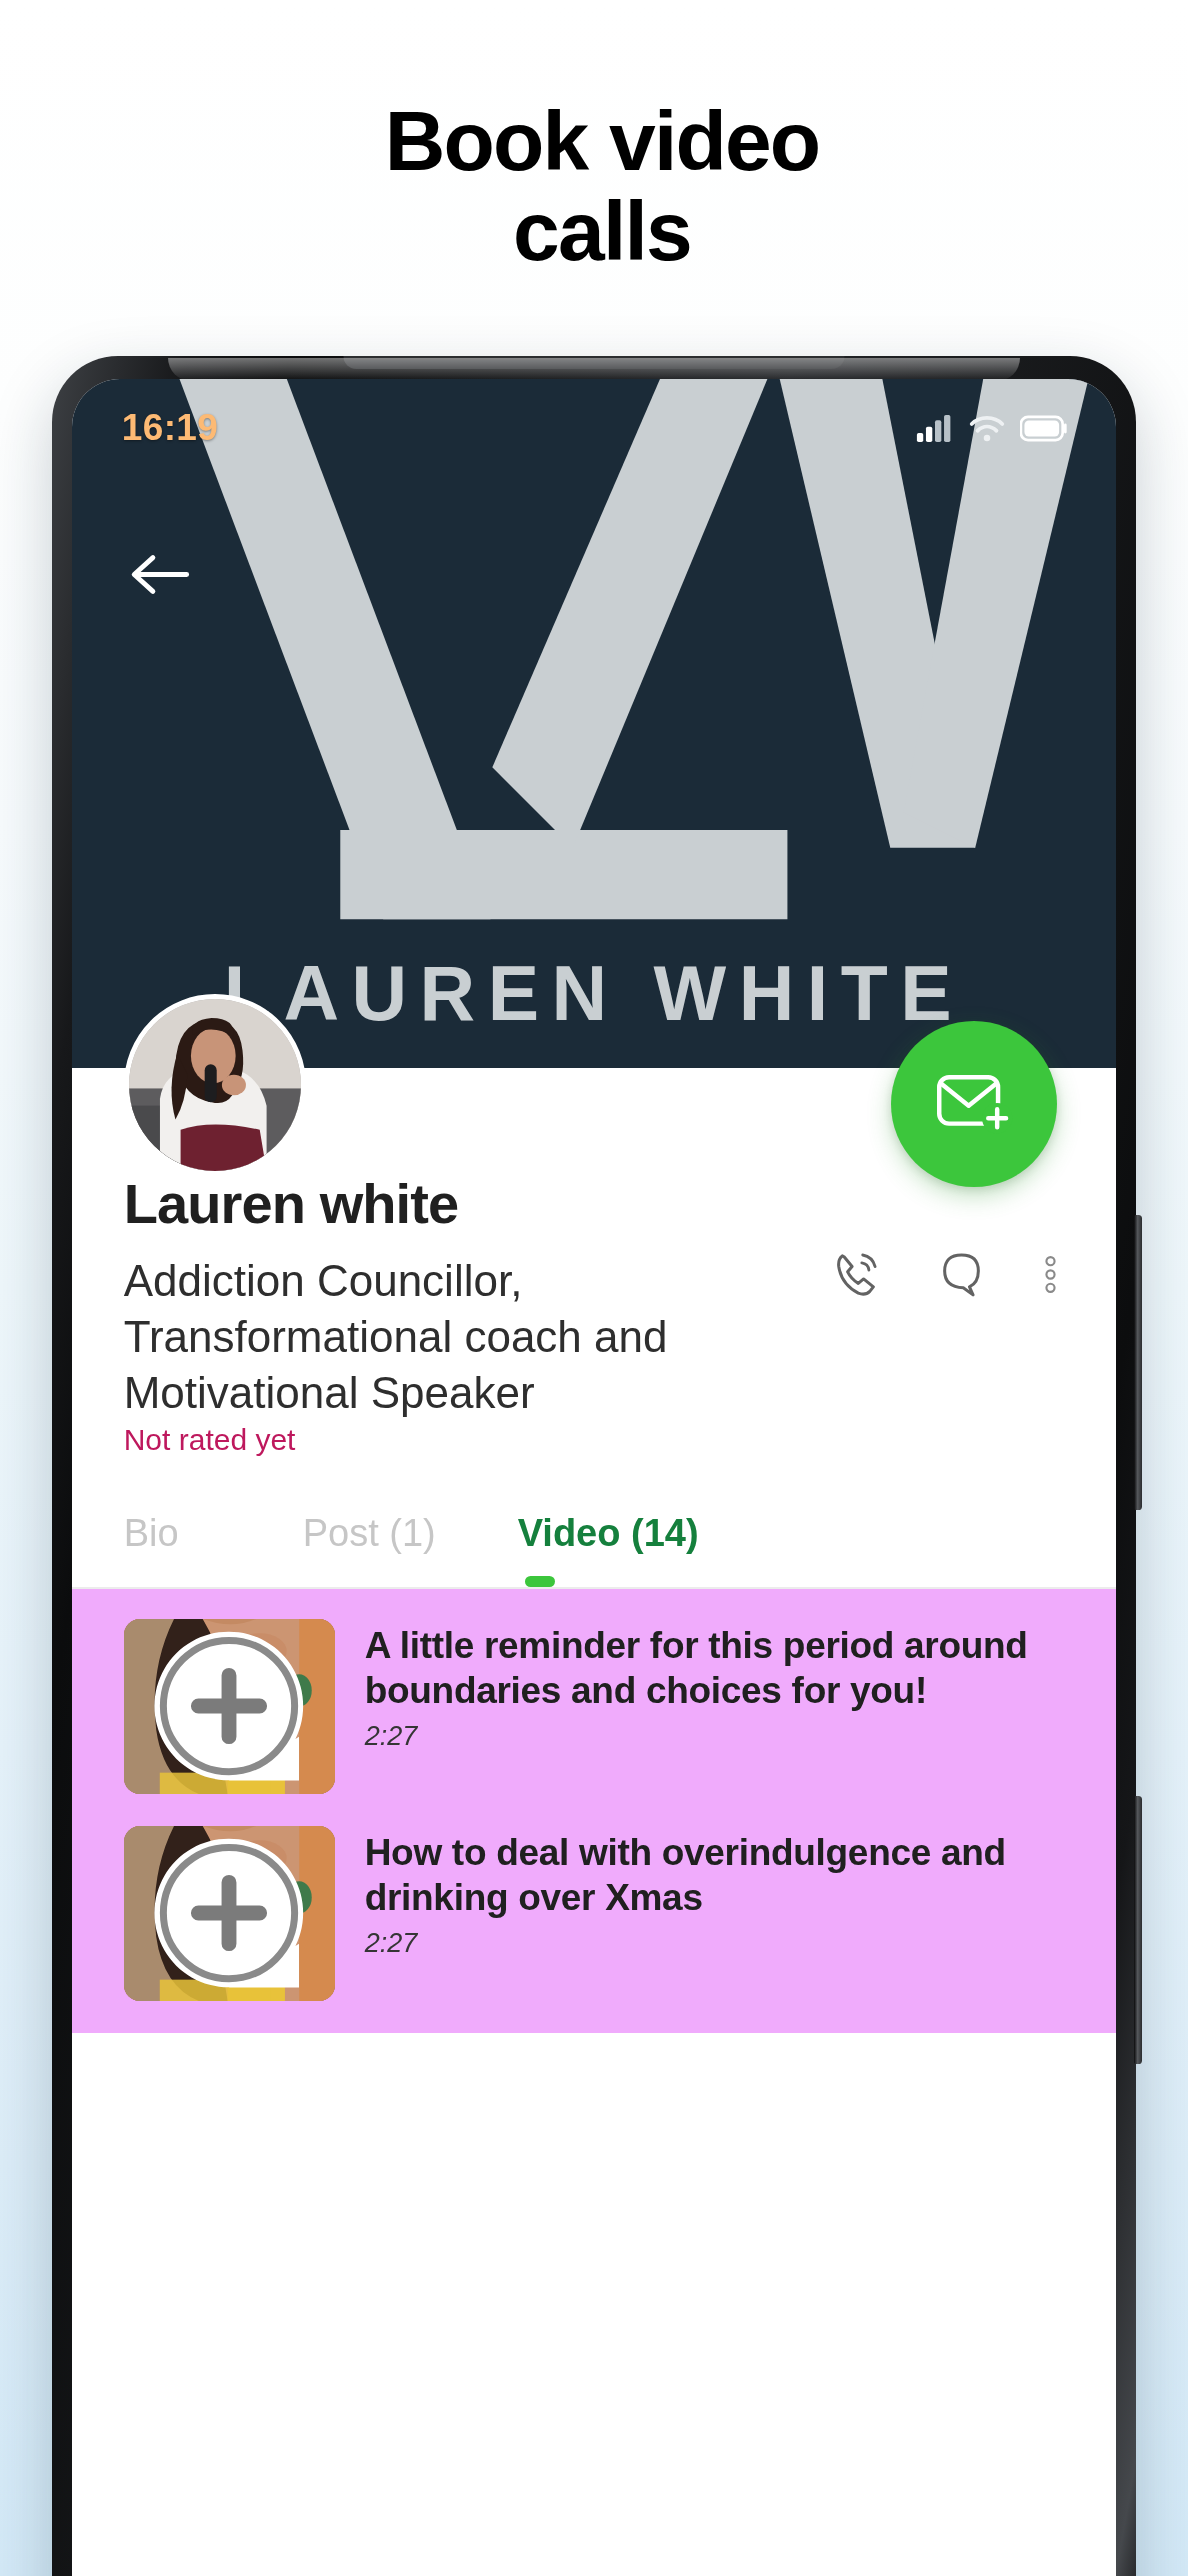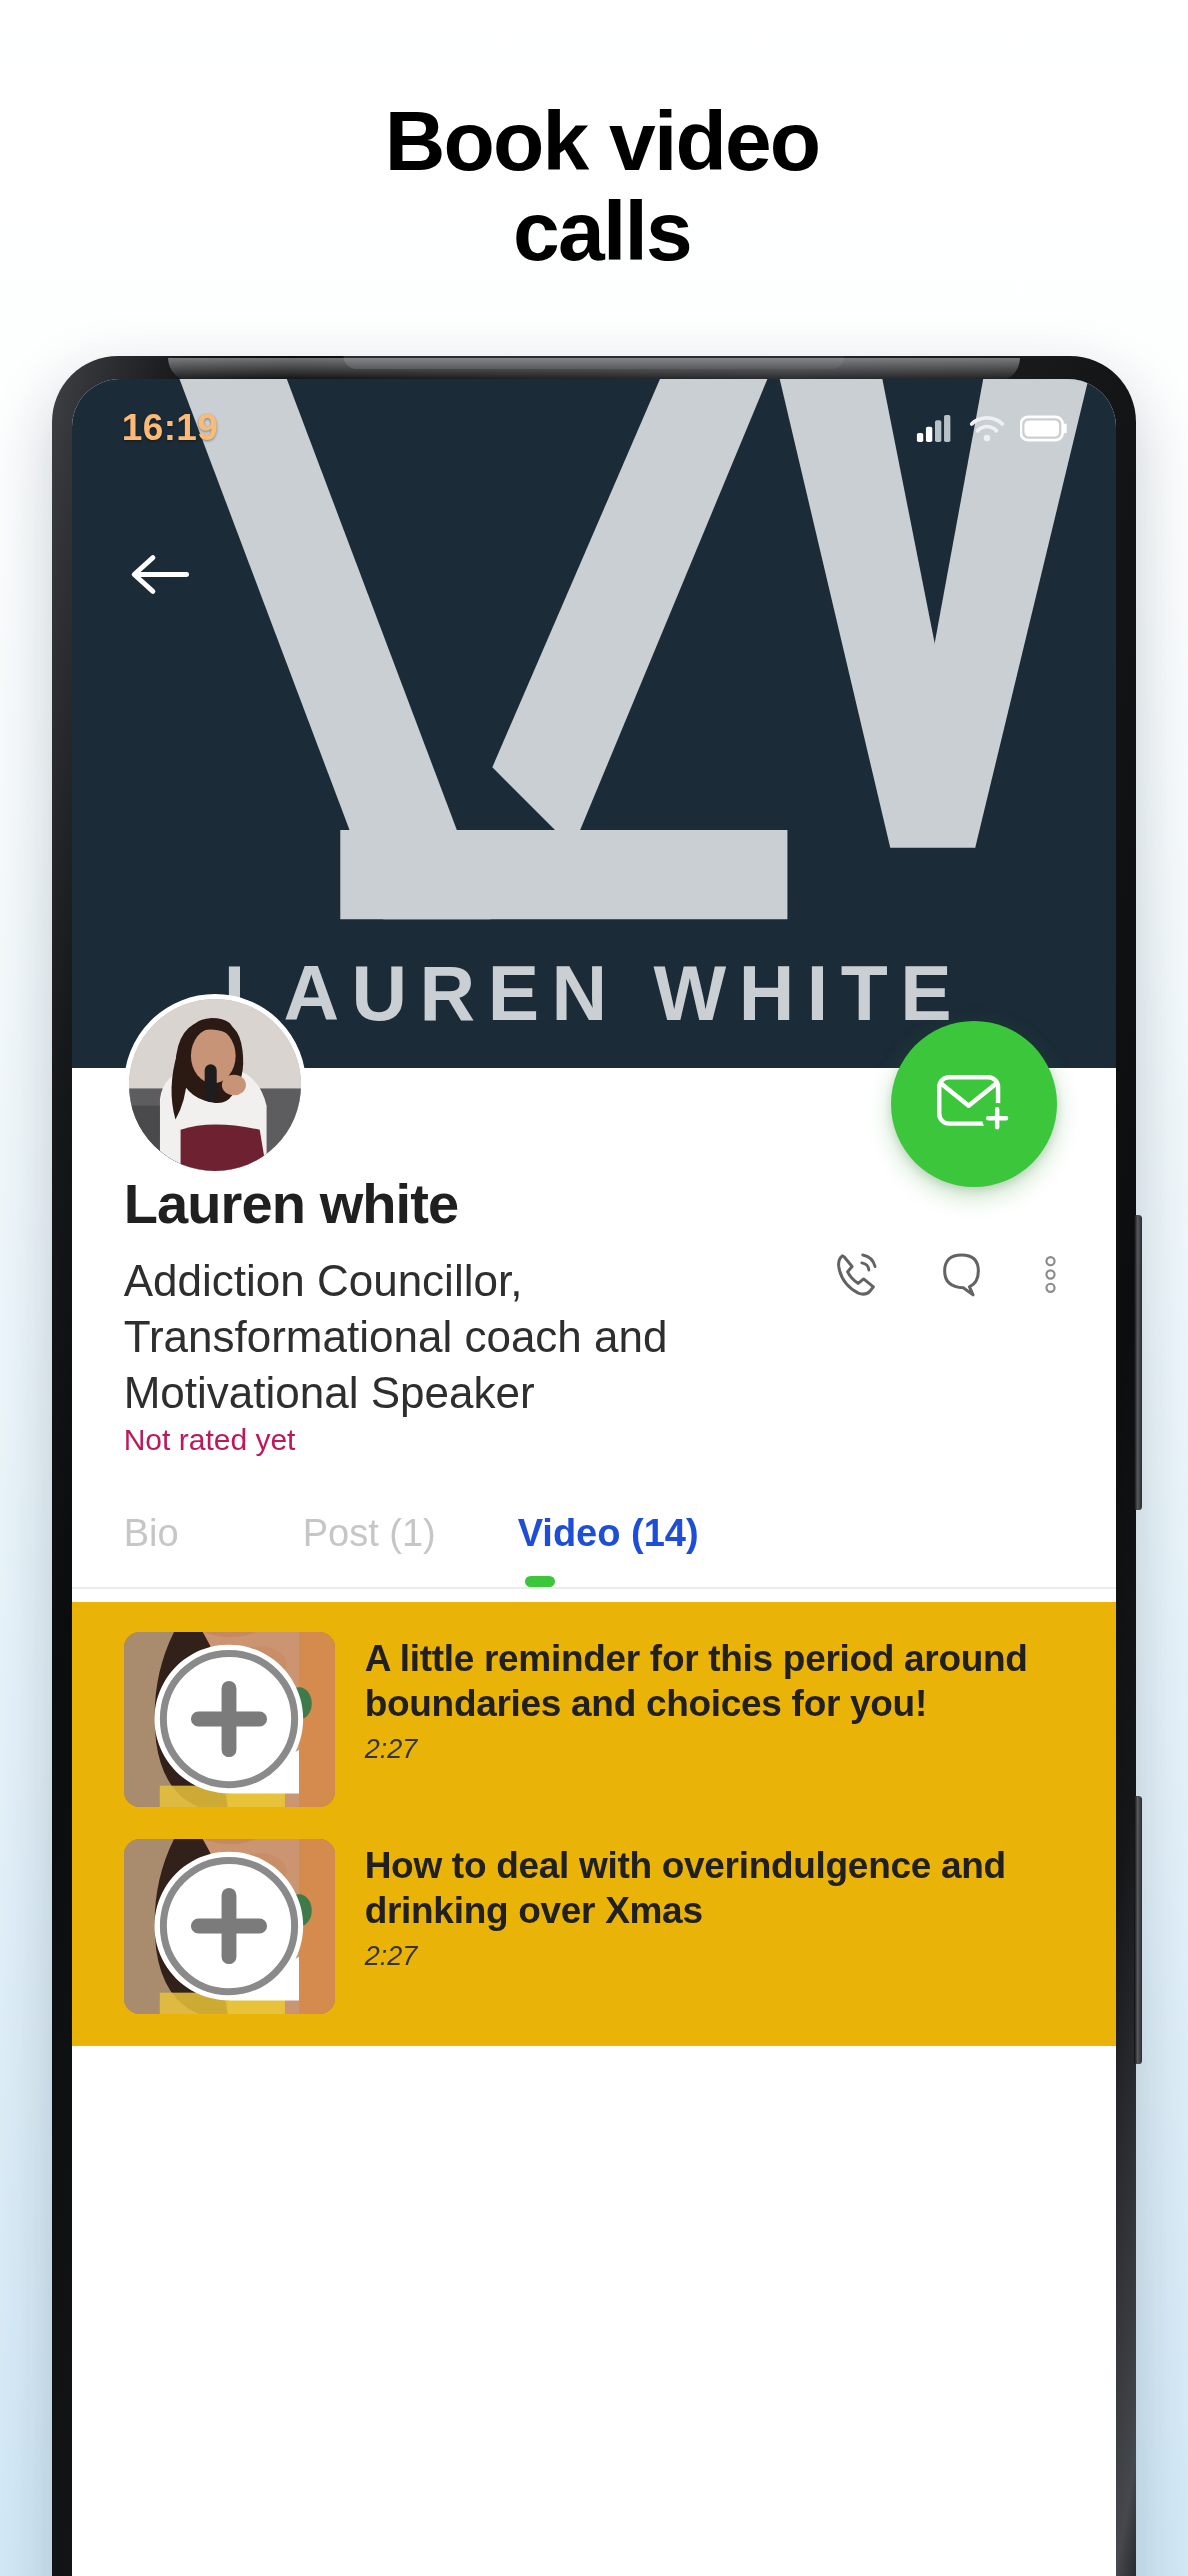--- a/index.html
+++ b/index.html
@@ -179,30 +179,30 @@
     font-size: 38px;
     padding-bottom: 32px;
     cursor: pointer;
     white-space: nowrap;
   }
   .tab-offer { flex: 0 0 auto; width: 208px; }
   .tab-bio   { flex: 0 0 auto; width: 179px; }
   .tab-post  { flex: 0 0 auto; width: 215px; }
   .tab-video { flex: 0 0 auto; }
   .tab.inactive { color: #c6c6c6; font-weight: 400; }
-  .tab.active   { color: #1d4ed8; font-weight: 700; }
+  .tab.active   { color: #15803d; font-weight: 700; }
   .tab-underline {
     position: absolute; bottom: 0; left: 7.2px;
     width: 30px; height: 11.6px; border-radius: 6.3px;
     background: #3cc63c;
   }
   .tabs-divider { height: 1.8px; background: #ececec; margin: 0 0 0 0; }
 
   
-  .video-list { background: #eab308; padding: 30px 48px 0 52px; margin-top: 13px; }
+  .video-list { background: #f0abfc; padding: 30px 48px 0 52px; }
   .video-item {
     display: flex;
     gap: 30px;
     padding-bottom: 32px;
     cursor: pointer;
   }
   .video-thumb {
     position: relative;
     flex: 0 0 auto;
     width: 211px; height: 175px;

